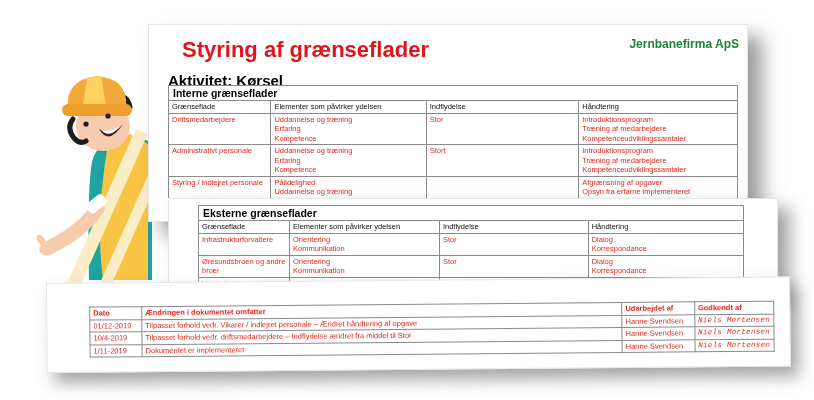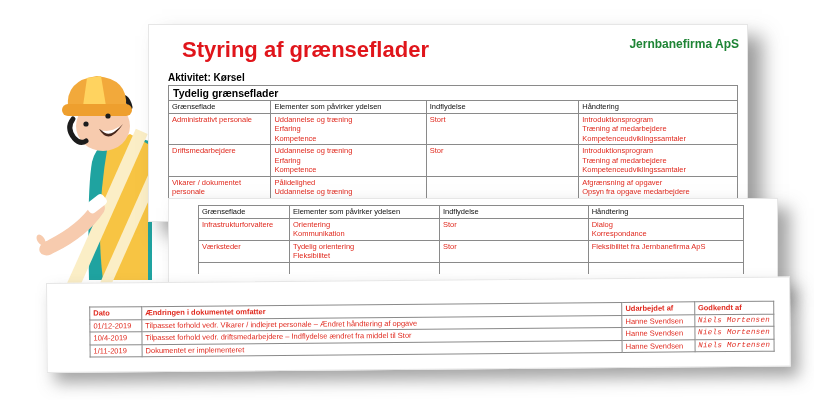--- a/index.html
+++ b/index.html
@@ -12,21 +12,21 @@
   .sheet1{left:148px;top:24px;width:598px;height:196px;z-index:2;
           box-shadow:14px 12px 18px rgba(75,75,75,.55);}
   .sheet2{left:168px;top:198px;width:608px;height:97px;z-index:3;
           box-shadow:12px 10px 16px rgba(75,75,75,.5);}
   .sheet3{left:46px;top:283px;width:742px;height:88px;z-index:4;
           transform:rotate(-0.5deg);transform-origin:left top;
           box-shadow:8px 10px 16px rgba(75,75,75,.5);}
 
   .s1-title{position:absolute;left:33px;top:12px;font-size:22px;font-weight:bold;color:#e0151b;}
   .s1-logo{position:absolute;right:8px;top:12px;font-size:12px;font-weight:bold;color:#1e8435;}
-  .s1-activity{position:absolute;left:19px;top:47px;font-size:10px;font-weight:bold;color:#000;}
+  .s1-activity{position:absolute;left:19px;top:47px;font-size:15px;font-weight:bold;color:#000;}
 
   table.doc{border-collapse:collapse;table-layout:fixed;position:absolute;background:#fff;}
   table.doc td{border:1px solid #8a8a8a;padding:1px 3px;vertical-align:top;
                font-size:7.5px;line-height:9.5px;white-space:pre-line;overflow:hidden;}
   tr.t-title td{font-size:10.5px;line-height:12px;font-weight:bold;color:#000;padding:1px 4px;}
   tr.t-head td{font-weight:normal;color:#111;}
   tr.t-row td{color:#e02a1f;}
 
   .s1-table{left:19px;top:60px;width:570px;}
   .s2-table{left:29px;top:6px;width:546px;}
@@ -86,79 +86,90 @@
     <div class="s1-activity">Aktivitet: Kørsel</div>
     <table class="doc s1-table">
       <colgroup>
           <col style="width:18%">
           <col style="width:27.3%">
           <col style="width:26.8%">
           <col style="width:27.9%">
         </colgroup>
       <tbody>
           <tr class="t-title">
-            <td colspan="4">Tydelig grænseflader</td>
+            <td colspan="4">Interne grænseflader</td>
           </tr>
       <tr class="t-head">
         <td>Grænseflade</td>
         <td>Elementer som påvirker ydelsen</td>
         <td>Indflydelse</td>
         <td>Håndtering</td>
+      </tr>
+      <tr class="t-row">
+        <td>Driftsmedarbejdere</td>
+        <td>Uddannelse og træning
+Erfaring
+Kompetence</td>
+        <td>Stor</td>
+        <td>Introduktionsprogram
+Træning af medarbejdere
+Kompetenceudviklingssamtaler</td>
       </tr>
       <tr class="t-row">
         <td>Administrativt personale</td>
         <td>Uddannelse og træning
 Erfaring
 Kompetence</td>
         <td>Stort</td>
         <td>Introduktionsprogram
 Træning af medarbejdere
 Kompetenceudviklingssamtaler</td>
       </tr>
       <tr class="t-row">
-        <td>Driftsmedarbejdere</td>
-        <td>Uddannelse og træning
-Erfaring
-Kompetence</td>
-        <td>Stor</td>
-        <td>Introduktionsprogram
-Træning af medarbejdere
-Kompetenceudviklingssamtaler</td>
-      </tr>
-      <tr class="t-row">
-        <td>Vikarer / dokumentet personale</td>
+        <td>Styring / indlejret personale</td>
         <td>Pålidelighed
 Uddannelse og træning
 Erfaring
 Kompetence</td>
         <td></td>
         <td>Afgrænsning af opgaver
-Opsyn fra opgave medarbejdere</td>
+Opsyn fra erfarne implementeret</td>
       </tr>
     </tbody>
       </table>
   </div>
 
   <div class="sheet sheet2">
     <table class="doc s2-table">
       <colgroup>
           <col style="width:16.7%">
           <col style="width:27.5%">
           <col style="width:27.3%">
           <col style="width:28.5%">
         </colgroup>
       <tbody>
+          <tr class="t-title">
+            <td colspan="4">Eksterne grænseflader</td>
+          </tr>
       <tr class="t-head">
         <td>Grænseflade</td>
         <td>Elementer som påvirker ydelsen</td>
         <td>Indflydelse</td>
         <td>Håndtering</td>
       </tr>
       <tr class="t-row">
         <td>Infrastrukturforvaltere</td>
+        <td>Orientering
+Kommunikation</td>
+        <td>Stor</td>
+        <td>Dialog
+Korrespondance</td>
+      </tr>
+      <tr class="t-row">
+        <td>Øresundsbroen og andre broer</td>
         <td>Orientering
 Kommunikation</td>
         <td>Stor</td>
         <td>Dialog
 Korrespondance</td>
       </tr>
       <tr class="t-row">
         <td>Værksteder</td>
         <td>Tydelig orientering
 Fleksibilitet</td>

